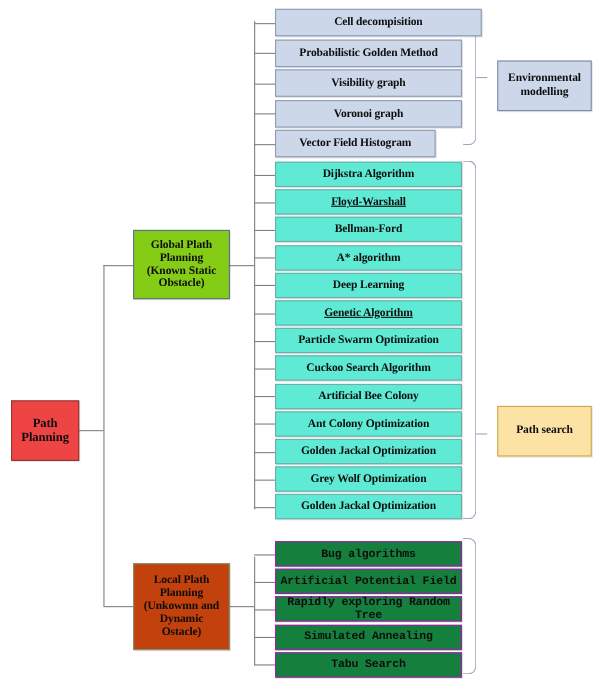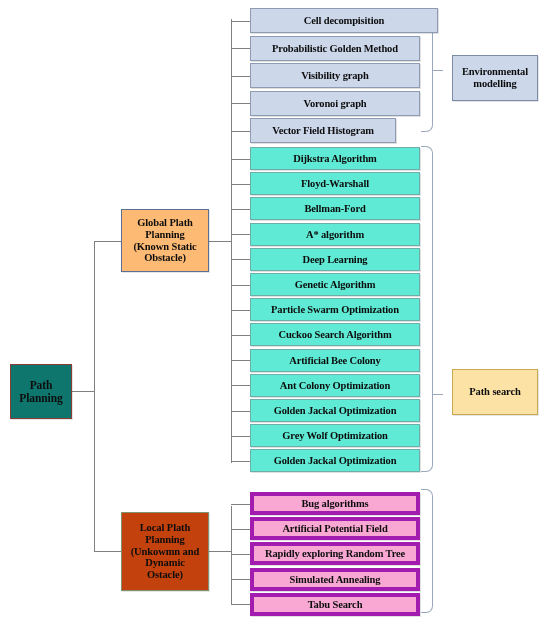--- a/index.html
+++ b/index.html
@@ -27,29 +27,29 @@
     justify-content: center;
     text-align: center;
     font-weight: bold;
     color: #0d0d0d;
     line-height: 1.12;
     letter-spacing: -0.1px;
   }
 
   
   .node-root {
-    background: #0f766e;
+    background: #ef4444;
     border: 1px solid #8a3b33;
     font-size: 11.5px;
     box-shadow: 1px 1px 0 rgba(0,0,0,.10);
   }
 
   
   .node-cat-blue {
-    background: #fdba74;
+    background: #84cc16;
     border: 1px solid #5a6f92;
     font-size: 10.5px;
     box-shadow: 1px 1px 0 rgba(0,0,0,.10);
   }
   .node-cat-green {
     background: #c2410c;
     border: 1px solid #7e9470;
     font-size: 10.5px;
     box-shadow: 1px 1px 0 rgba(0,0,0,.10);
   }
@@ -63,21 +63,21 @@
     justify-content: center;
     text-align: center;
     font-weight: bold;
     font-size: 10.5px;
     color: #0d0d0d;
     letter-spacing: -0.15px;
     box-shadow: 1px 1px 0 rgba(0,0,0,.12);
   }
   .leaf-blue  { background: #ccd7ea; border: 1px solid #8d9bb3; }
   .leaf-cyan  { background: #5eead4; border: 1px solid #6fada8; }
-  .leaf-green { background: #f9a8d4; border: 4px solid #a21caf; }
+  .leaf-green { background: #15803d; border: 1px solid #a21caf; font-family: Liberation Mono, monospace; }
 
   
   .node-sum-blue {
     background: #ccd7ea;
     border: 1px solid #7d8ca6;
     font-size: 10.5px;
     box-shadow: 1px 1px 0 rgba(0,0,0,.10);
   }
   .node-sum-gold {
     background: #fce2a4;
@@ -174,25 +174,25 @@
 
   <div class="node node-sum-gold" style="left:452px; top:369px; width:86px; height:46px;">Path search</div>
 
   <div id="leaf-layer">
       <div class="leaf leaf-blue" style="left: 250px; top: 8px; width: 188px; height: 25px;">Cell decompisition</div>
       <div class="leaf leaf-blue" style="left: 250px; top: 35.5px; width: 170px; height: 25px;">Probabilistic Golden Method</div>
       <div class="leaf leaf-blue" style="left: 250px; top: 63px; width: 170px; height: 25px;">Visibility graph</div>
       <div class="leaf leaf-blue" style="left: 250px; top: 90.5px; width: 170px; height: 25px;">Voronoi graph</div>
       <div class="leaf leaf-blue" style="left: 250px; top: 118px; width: 146px; height: 25px;">Vector Field Histogram</div>
       <div class="leaf leaf-cyan" style="left: 250px; top: 147px; width: 170px; height: 23px;">Dijkstra Algorithm</div>
-      <div class="leaf leaf-cyan" style="left: 250px; top: 172.2px; width: 170px; height: 23px;">Floyd-Warshall</div>
+      <div class="leaf leaf-cyan" style="left: 250px; top: 172.2px; width: 170px; height: 23px; text-decoration: underline;">Floyd-Warshall</div>
       <div class="leaf leaf-cyan" style="left: 250px; top: 197.4px; width: 170px; height: 23px;">Bellman-Ford</div>
       <div class="leaf leaf-cyan" style="left: 250px; top: 222.6px; width: 170px; height: 23px;">A* algorithm</div>
       <div class="leaf leaf-cyan" style="left: 250px; top: 247.8px; width: 170px; height: 23px;">Deep Learning</div>
-      <div class="leaf leaf-cyan" style="left: 250px; top: 273px; width: 170px; height: 23px;">Genetic Algorithm</div>
+      <div class="leaf leaf-cyan" style="left: 250px; top: 273px; width: 170px; height: 23px; text-decoration: underline;">Genetic Algorithm</div>
       <div class="leaf leaf-cyan" style="left: 250px; top: 298.2px; width: 170px; height: 23px;">Particle Swarm Optimization</div>
       <div class="leaf leaf-cyan" style="left: 250px; top: 323.4px; width: 170px; height: 23px;">Cuckoo Search Algorithm</div>
       <div class="leaf leaf-cyan" style="left: 250px; top: 348.6px; width: 170px; height: 23px;">Artificial Bee Colony</div>
       <div class="leaf leaf-cyan" style="left: 250px; top: 373.8px; width: 170px; height: 23px;">Ant Colony Optimization</div>
       <div class="leaf leaf-cyan" style="left: 250px; top: 399px; width: 170px; height: 23px;">Golden Jackal Optimization</div>
       <div class="leaf leaf-cyan" style="left: 250px; top: 424.2px; width: 170px; height: 23px;">Grey Wolf Optimization</div>
       <div class="leaf leaf-cyan" style="left: 250px; top: 449.4px; width: 170px; height: 23px;">Golden Jackal Optimization</div>
       <div class="leaf leaf-green" style="left: 250px; top: 492px; width: 170px; height: 23px;">Bug algorithms</div>
       <div class="leaf leaf-green" style="left: 250px; top: 517.2px; width: 170px; height: 23px;">Artificial Potential Field</div>
       <div class="leaf leaf-green" style="left: 250px; top: 542.4px; width: 170px; height: 23px;">Rapidly exploring Random Tree</div>

